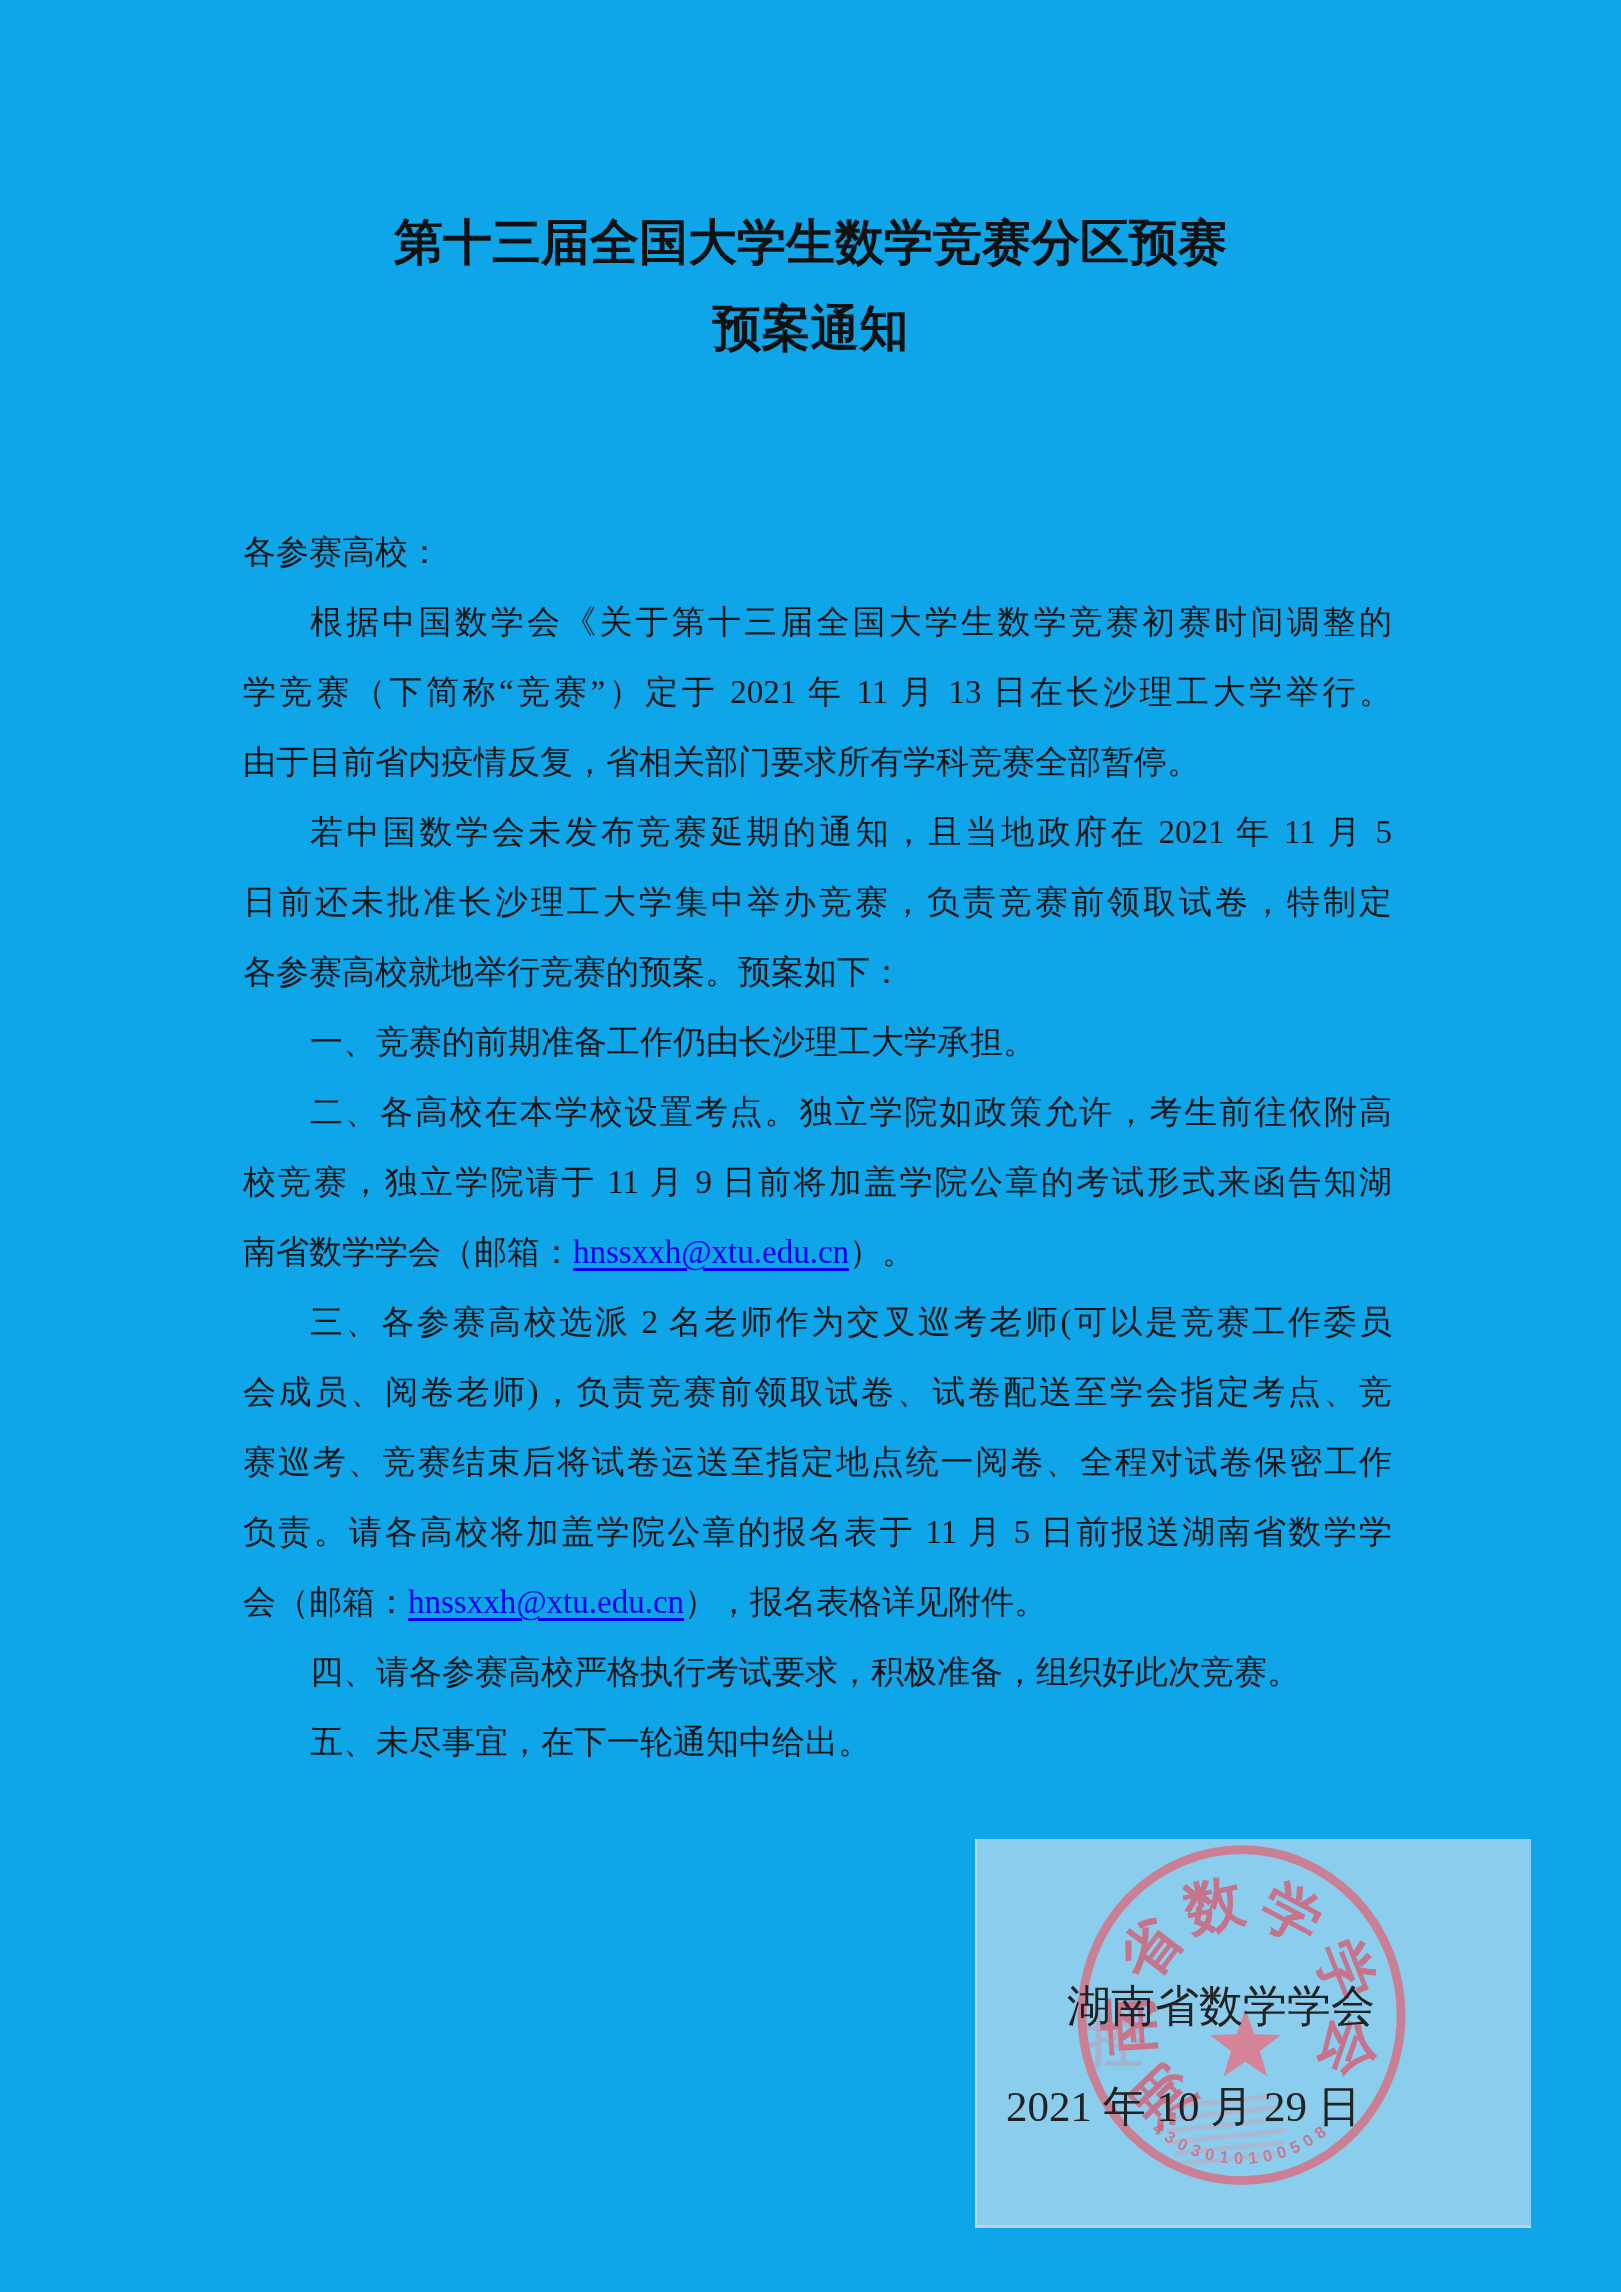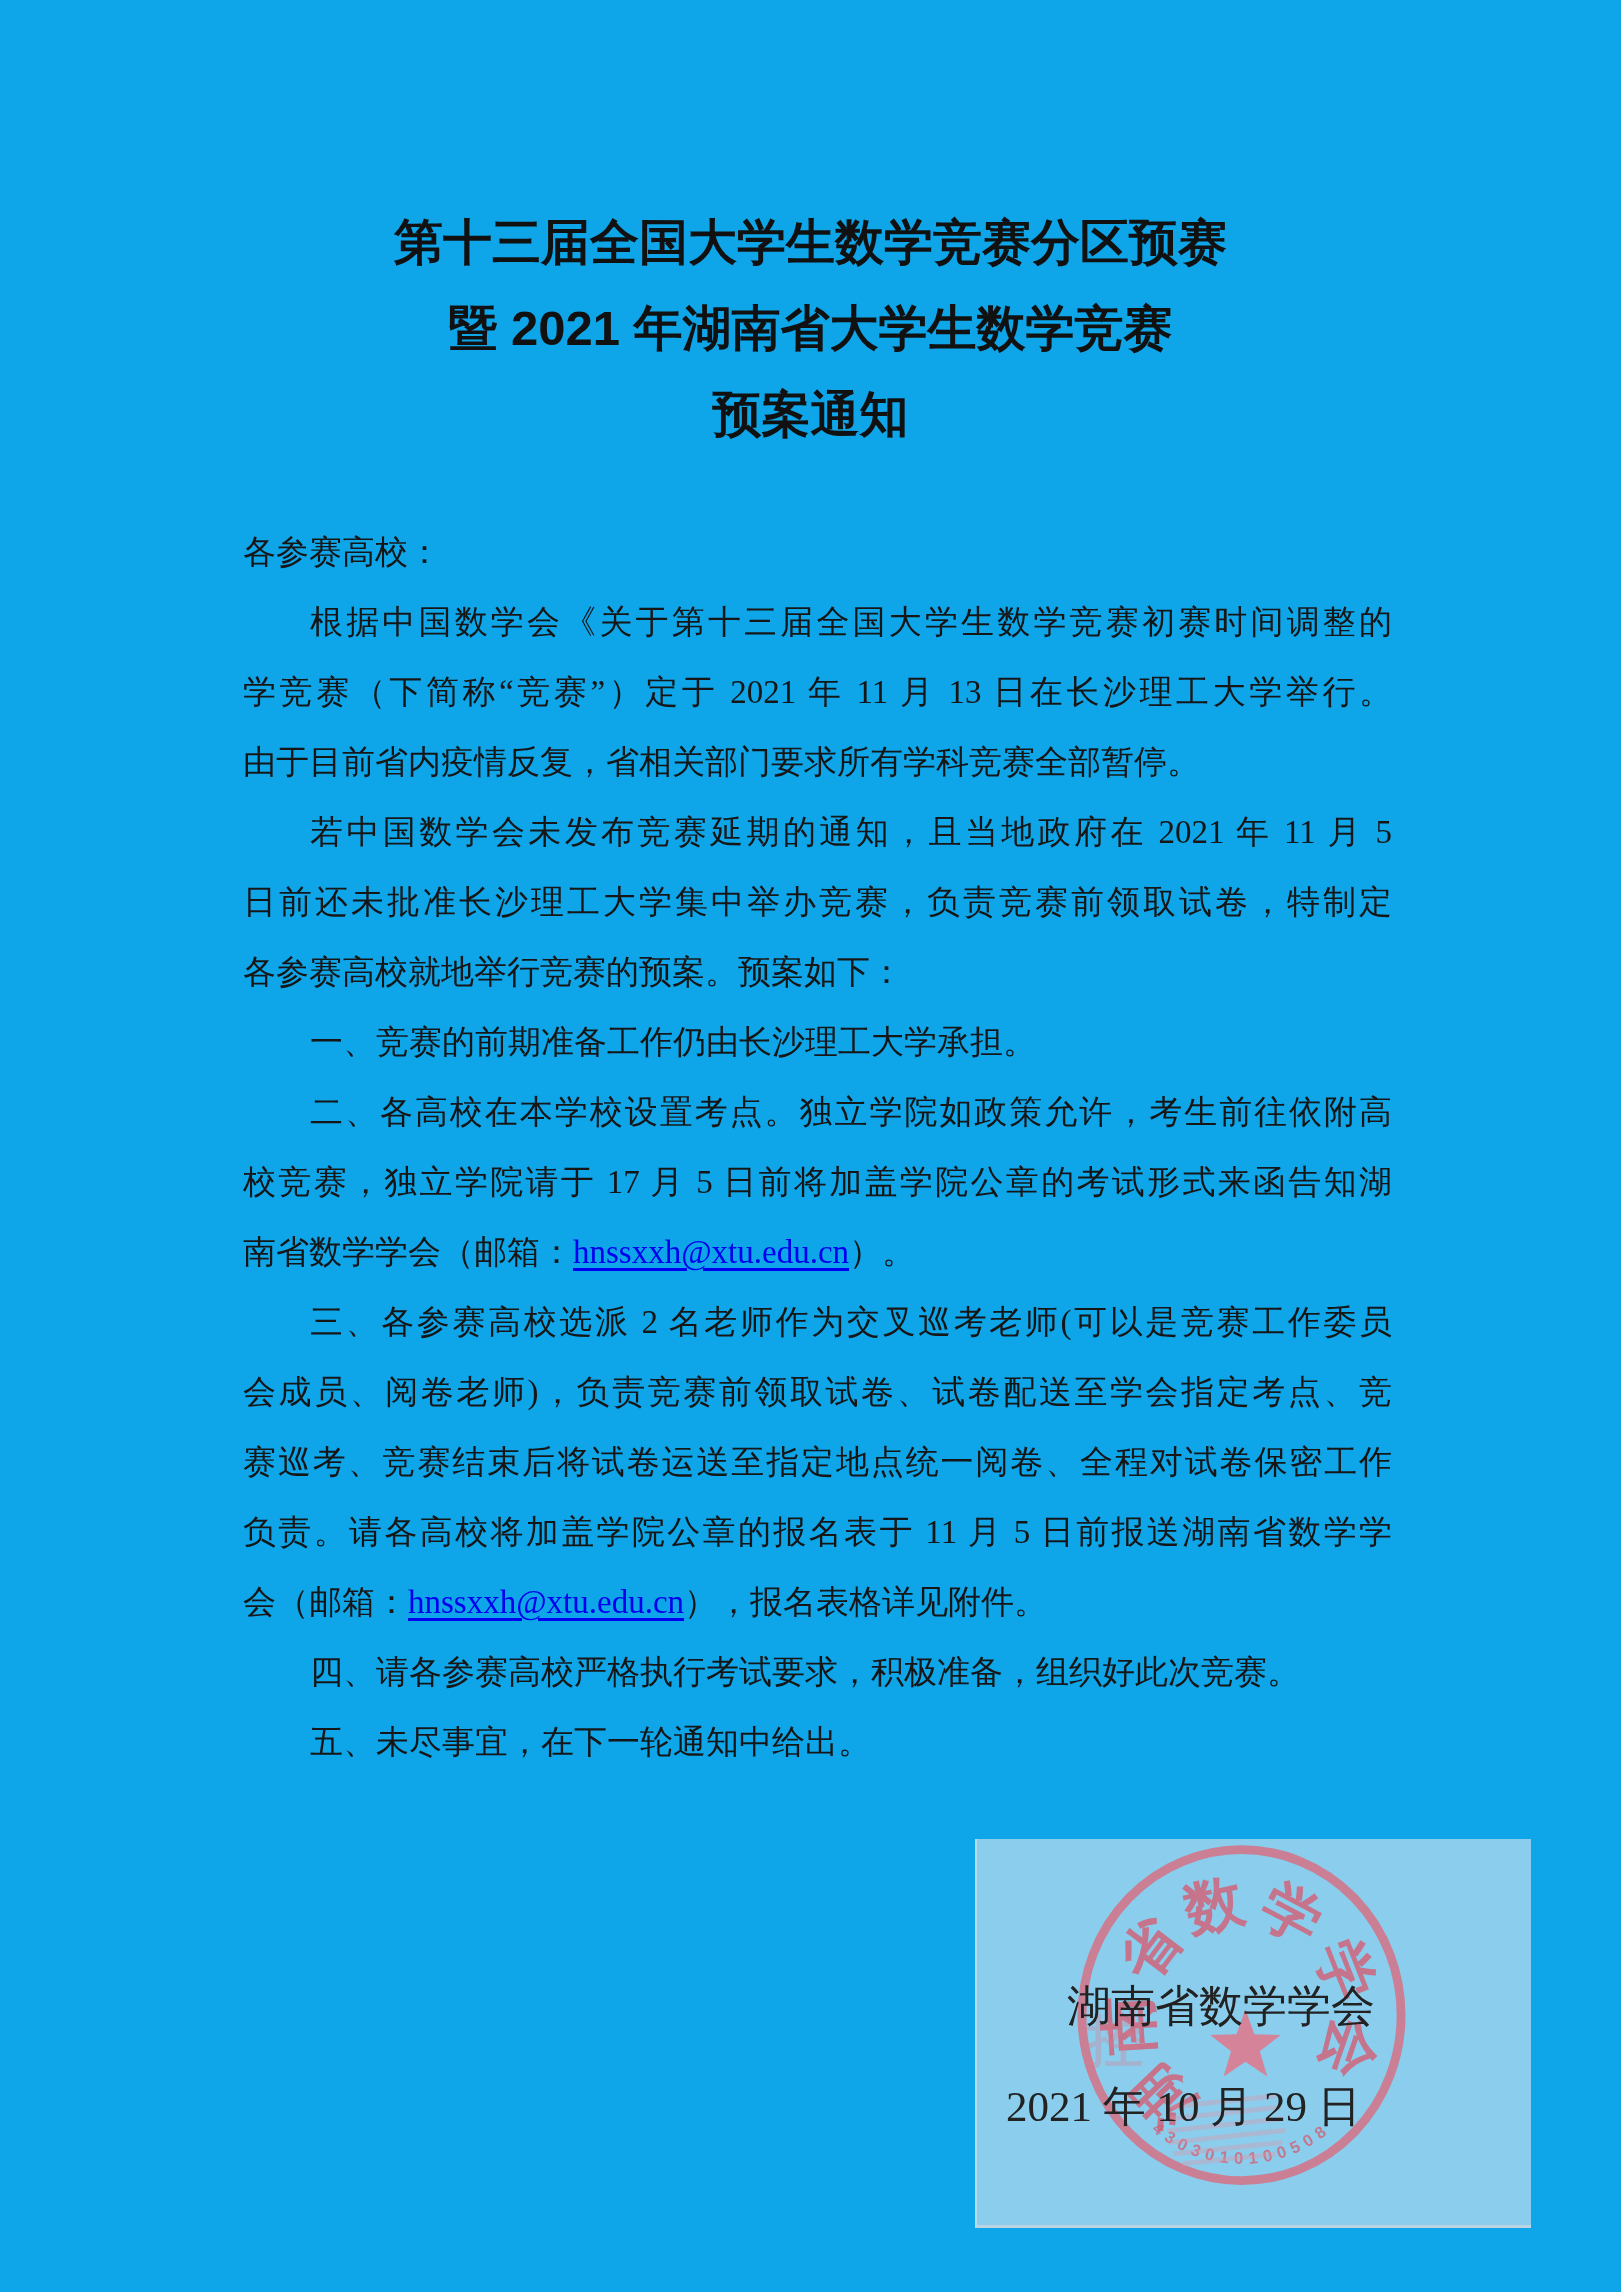--- a/index.html
+++ b/index.html
@@ -74,35 +74,34 @@
   }
   .seal-text { font-family: "Liberation Sans", "DejaVu Sans", sans-serif; font-weight: 700; }
 </style>
 </head>
 <body>
 
 <div class="page">
 
   <div class="title-block">
     <div>第十三届全国大学生数学竞赛分区预赛</div>
-    <div>暨 2021 年湖南省大学生数学竞赛</div>
     <div>预案通知</div>
   </div>
 
   <div class="body-block">
     <div class="ln"><span>各参赛高校：</span></div>
     <div class="ln jus ind"><span>根据中国数学会《关于第十三届全国大学生数学竞赛初赛时间调整的</span></div>
     <div class="ln jus"><span>学竞赛（下简称“竞赛”）定于 2021 年 11 月 13 日在长沙理工大学举行。</span></div>
     <div class="ln"><span>由于目前省内疫情反复，省相关部门要求所有学科竞赛全部暂停。</span></div>
     <div class="ln jus ind"><span>若中国数学会未发布竞赛延期的通知，且当地政府在 2021 年 11 月 5</span></div>
     <div class="ln jus"><span>日前还未批准长沙理工大学集中举办竞赛，负责竞赛前领取试卷，特制定</span></div>
     <div class="ln"><span>各参赛高校就地举行竞赛的预案。预案如下：</span></div>
     <div class="ln ind"><span>一、竞赛的前期准备工作仍由长沙理工大学承担。</span></div>
     <div class="ln jus ind"><span>二、各高校在本学校设置考点。独立学院如政策允许，考生前往依附高</span></div>
-    <div class="ln jus"><span>校竞赛，独立学院请于 17 月 5 日前将加盖学院公章的考试形式来函告知湖</span></div>
+    <div class="ln jus"><span>校竞赛，独立学院请于 11 月 9 日前将加盖学院公章的考试形式来函告知湖</span></div>
     <div class="ln"><span>南省数学学会（邮箱：</span><a class="email" href="#">hnssxxh@xtu.edu.cn</a><span>）。</span></div>
     <div class="ln jus ind"><span>三、各参赛高校选派 2 名老师作为交叉巡考老师(可以是竞赛工作委员</span></div>
     <div class="ln jus"><span>会成员、阅卷老师)，负责竞赛前领取试卷、试卷配送至学会指定考点、竞</span></div>
     <div class="ln jus"><span>赛巡考、竞赛结束后将试卷运送至指定地点统一阅卷、全程对试卷保密工作</span></div>
     <div class="ln jus"><span>负责。请各高校将加盖学院公章的报名表于 11 月 5 日前报送湖南省数学学</span></div>
     <div class="ln"><span>会（邮箱：</span><a class="email" href="#">hnssxxh@xtu.edu.cn</a><span>），报名表格详见附件。</span></div>
     <div class="ln ind"><span>四、请各参赛高校严格执行考试要求，积极准备，组织好此次竞赛。</span></div>
     <div class="ln ind"><span>五、未尽事宜，在下一轮通知中给出。</span></div>
   </div>
 

